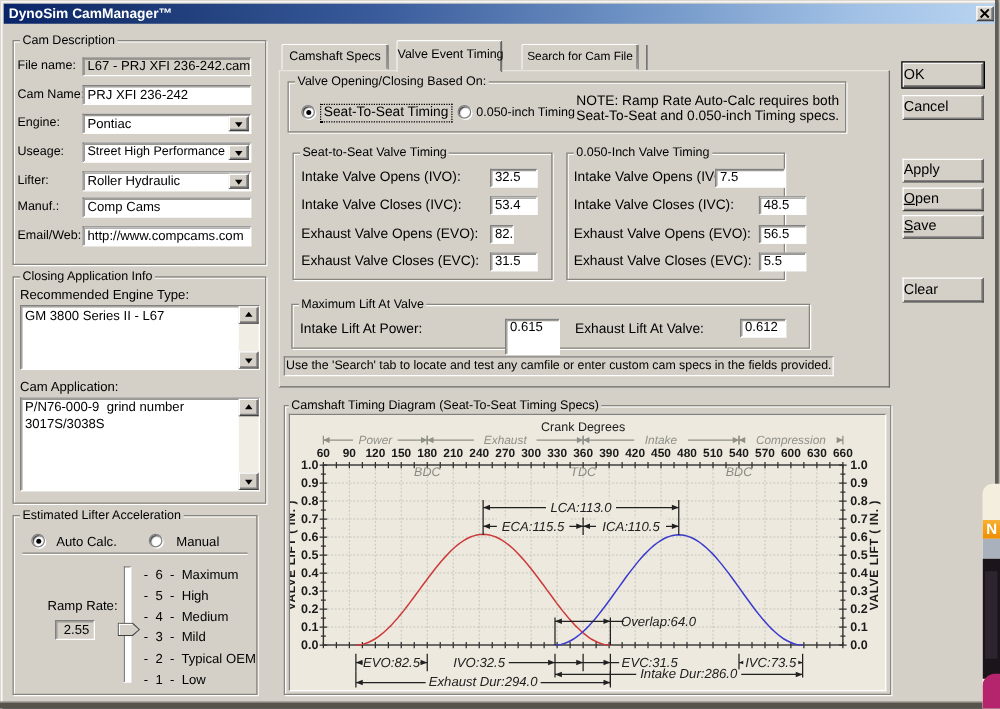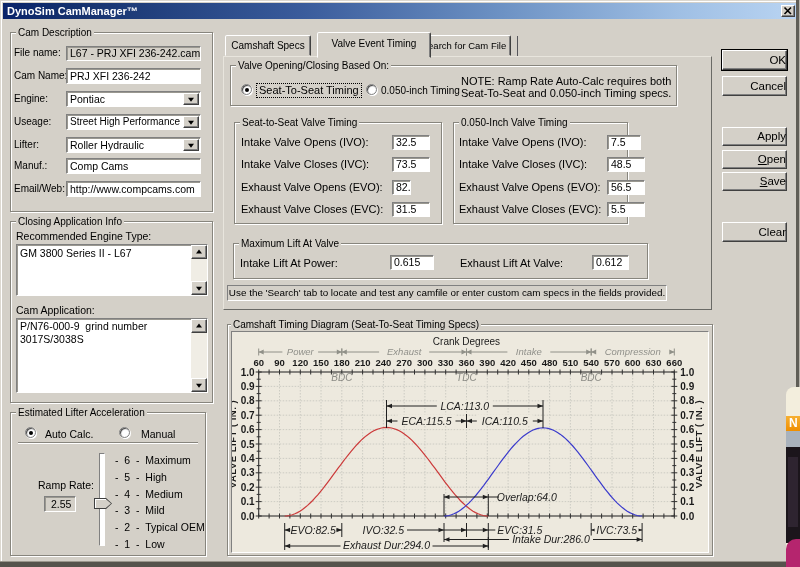--- a/index.html
+++ b/index.html
@@ -23,21 +23,21 @@
 .inp.gray{background:#d4d0c8}
 .combo .arrowbtn{position:absolute;right:1px;top:1px;bottom:1px;width:16px;background:#d4d0c8;
  border:1px solid;border-color:#fff #404040 #404040 #fff;box-shadow:inset -1px -1px 0 #808080;box-sizing:border-box}
 .tri{position:absolute;left:50%;top:50%;transform:translate(-50%,-30%);width:0;height:0;
  border-left:3.5px solid transparent;border-right:3.5px solid transparent;border-top:4px solid #000}
 .radio{position:absolute;width:11px;height:11px;border-radius:50%;background:#fff;
  border:1px solid #808080;box-sizing:border-box;box-shadow:inset 1px 1px 1px #404040, 1px 1px 0 #fff}
 .radio.sel::after{content:"";position:absolute;left:2.5px;top:2.5px;width:4px;height:4px;border-radius:50%;background:#000}
 .btn{position:absolute;left:722px;width:65px;white-space:nowrap;background:#d4d0c8;border:1px solid;
  border-color:#fff #404040 #404040 #fff;box-shadow:inset -1px -1px 0 #808080;box-sizing:border-box;
- text-align:right;font-size:11.5px}
+ text-align:left;font-size:11.5px}
 .btn.def{outline:1px solid #000}
 .tab{position:absolute;white-space:nowrap;background:#d4d0c8;border:1px solid;border-color:#fff #404040 transparent #fff;
  box-shadow:inset -1px 0 0 #808080;border-radius:2px 2px 0 0;box-sizing:border-box;text-align:center;font-size:10px}
 .sb{position:absolute;right:0;top:0;bottom:0;width:16px;background:#f0ede5}
 .sbtn{position:absolute;left:0;width:16px;height:14px;background:#d4d0c8;border:1px solid;
  border-color:#fff #404040 #404040 #fff;box-shadow:inset -1px -1px 0 #808080;box-sizing:border-box}
 .ut{position:absolute;left:50%;top:50%;transform:translate(-50%,-65%);width:0;height:0;
  border-left:3.5px solid transparent;border-right:3.5px solid transparent;border-bottom:4px solid #000}
 .dt{position:absolute;left:50%;top:50%;transform:translate(-50%,-30%);width:0;height:0;
  border-left:3.5px solid transparent;border-right:3.5px solid transparent;border-top:4px solid #000}
@@ -48,21 +48,21 @@
 <div class="closebtn">
     <svg width="12" height="10" viewBox="0 0 12 10" style="position:absolute;left:0;top:0">
       <path d="M2.5,1.5 L9,8 M9,1.5 L2.5,8" stroke="#000" stroke-width="1.6"></path>
     </svg>
   </div>
 
 <div class="abs" style="left:223px;top:56px;width:489px;height:254px;border:1px solid;border-color:#e8e5dd #6a6a66 #6a6a66 #e8e5dd;box-sizing:border-box"></div>
 <div class="tab" style="left:225px;top:35px;width:86px;height:21px;line-height:20px">Camshaft Specs</div>
 <div class="tab" style="left:417px;top:35px;width:94px;height:21px;line-height:20px;font-size:9.5px">Search for Cam File</div>
 <div class="abs" style="left:517px;top:36px;width:1px;height:20px;background:#55555a"></div>
-<div class="tab" style="left:317px;top:32px;width:114px;height:26px;line-height:22px">Valve Event Timing</div>
+<div class="tab" style="left:317px;top:32px;width:85px;height:26px;line-height:22px">Valve Event Timing</div>
 
 <div class="group" style="left:10px;top:32px;width:203px;height:180px">
     <span class="glabel" style="left:5px">Cam Description</span>
   </div>
 <div class="lbl f10" style="left:14px;top:47px">File name:</div>
 <div class="inp gray" style="left:66px;top:46px;width:135px;height:15px;line-height:13px">L67 - PRJ XFI 236-242.cam</div>
 <div class="lbl f10" style="left:14px;top:70px">Cam Name:</div>
 <div class="inp" style="left:66px;top:68px;width:135px;height:16px;line-height:14px">PRJ XFI 236-242</div>
 <div class="lbl f10" style="left:14px;top:93px">Engine:</div>
 <div class="inp combo" style="left:66px;top:91px;width:135px;height:16px;line-height:14px">Pontiac<span class="arrowbtn">
@@ -135,43 +135,43 @@
 <span class="radio" style="left:366px;top:84px"></span>
 <div class="lbl f10" style="left:381px;top:85px">0.050-inch Timing</div>
 <div class="lbl" style="left:461px;top:76px;line-height:11.5px">NOTE: Ramp Rate Auto-Calc requires both<br>Seat-To-Seat and 0.050-inch Timing specs.</div>
 
 <div class="group" style="left:234px;top:122px;width:208px;height:102px">
     <span class="glabel" style="left:5px">Seat-to-Seat Valve Timing</span>
   </div>
 <div class="lbl" style="left:241px;top:136px">Intake Valve Opens (IVO):</div>
 <div class="inp" style="left:392px;top:135px;width:38px;height:15px;line-height:13px">32.5</div>
 <div class="lbl" style="left:241px;top:158px">Intake Valve Closes (IVC):</div>
-<div class="inp" style="left:392px;top:157px;width:38px;height:15px;line-height:13px">73.5</div>
+<div class="inp" style="left:392px;top:157px;width:38px;height:15px;line-height:13px">53.4</div>
 <div class="lbl" style="left:241px;top:181px">Exhaust Valve Opens (EVO):</div>
 <div class="inp" style="left:392px;top:180px;width:19px;height:15px;line-height:13px">82.5</div>
 <div class="lbl" style="left:241px;top:203px">Exhaust Valve Closes (EVC):</div>
 <div class="inp" style="left:392px;top:202px;width:38px;height:15px;line-height:13px">31.5</div>
 
 <div class="group" style="left:453px;top:122px;width:175px;height:102px">
     <span class="glabel" style="left:5px">0.050-Inch Valve Timing</span>
   </div>
 <div class="lbl" style="left:459px;top:136px">Intake Valve Opens (IVO):</div>
-<div class="inp" style="left:607px;top:135px;width:34px;height:15px;line-height:13px">7.5</div>
+<div class="inp" style="left:572px;top:135px;width:56px;height:15px;line-height:13px">7.5</div>
 <div class="lbl" style="left:459px;top:158px">Intake Valve Closes (IVC):</div>
 <div class="inp" style="left:607px;top:157px;width:38px;height:15px;line-height:13px">48.5</div>
 <div class="lbl" style="left:459px;top:181px">Exhaust Valve Opens (EVO):</div>
 <div class="inp" style="left:607px;top:180px;width:38px;height:15px;line-height:13px">56.5</div>
 <div class="lbl" style="left:459px;top:203px">Exhaust Valve Closes (EVC):</div>
 <div class="inp" style="left:607px;top:202px;width:38px;height:15px;line-height:13px">5.5</div>
 
 <div class="group" style="left:233px;top:243px;width:415px;height:36px">
     <span class="glabel" style="left:5px">Maximum Lift At Valve</span>
   </div>
 <div class="lbl" style="left:240px;top:257px">Intake Lift At Power:</div>
-<div class="inp" style="left:390px;top:255px;width:44px;height:15px;line-height:13px">0.615</div>
+<div class="inp" style="left:404px;top:255px;width:44px;height:29px;line-height:13px">0.615</div>
 <div class="lbl" style="left:460px;top:257px">Exhaust Lift At Valve:</div>
 <div class="inp" style="left:592px;top:255px;width:37px;height:15px;line-height:13px">0.612</div>
 
 <div class="abs" style="left:227px;top:285px;width:440px;height:16px;border:1px solid;border-color:#808080 #fff #fff #808080;box-sizing:border-box;text-align:center;line-height:14px;font-size:9.9px;white-space:nowrap">Use the 'Search' tab to locate and test any camfile or enter custom cam specs in the fields provided.</div>
 
 <div class="group" style="left:227px;top:324px;width:486px;height:232px">
     <span class="glabel" style="left:3px">Camshaft Timing Diagram (Seat-To-Seat Timing Specs)</span>
   </div>
 <div class="abs" style="left:231px;top:331px;width:478px;height:222px;background:#EDE9DE;border:1px solid;border-color:#808080 #fff #fff #808080;box-sizing:border-box">
 <svg width="478" height="222" viewBox="0 0 478 222" style="position:absolute;left:0;top:0">

